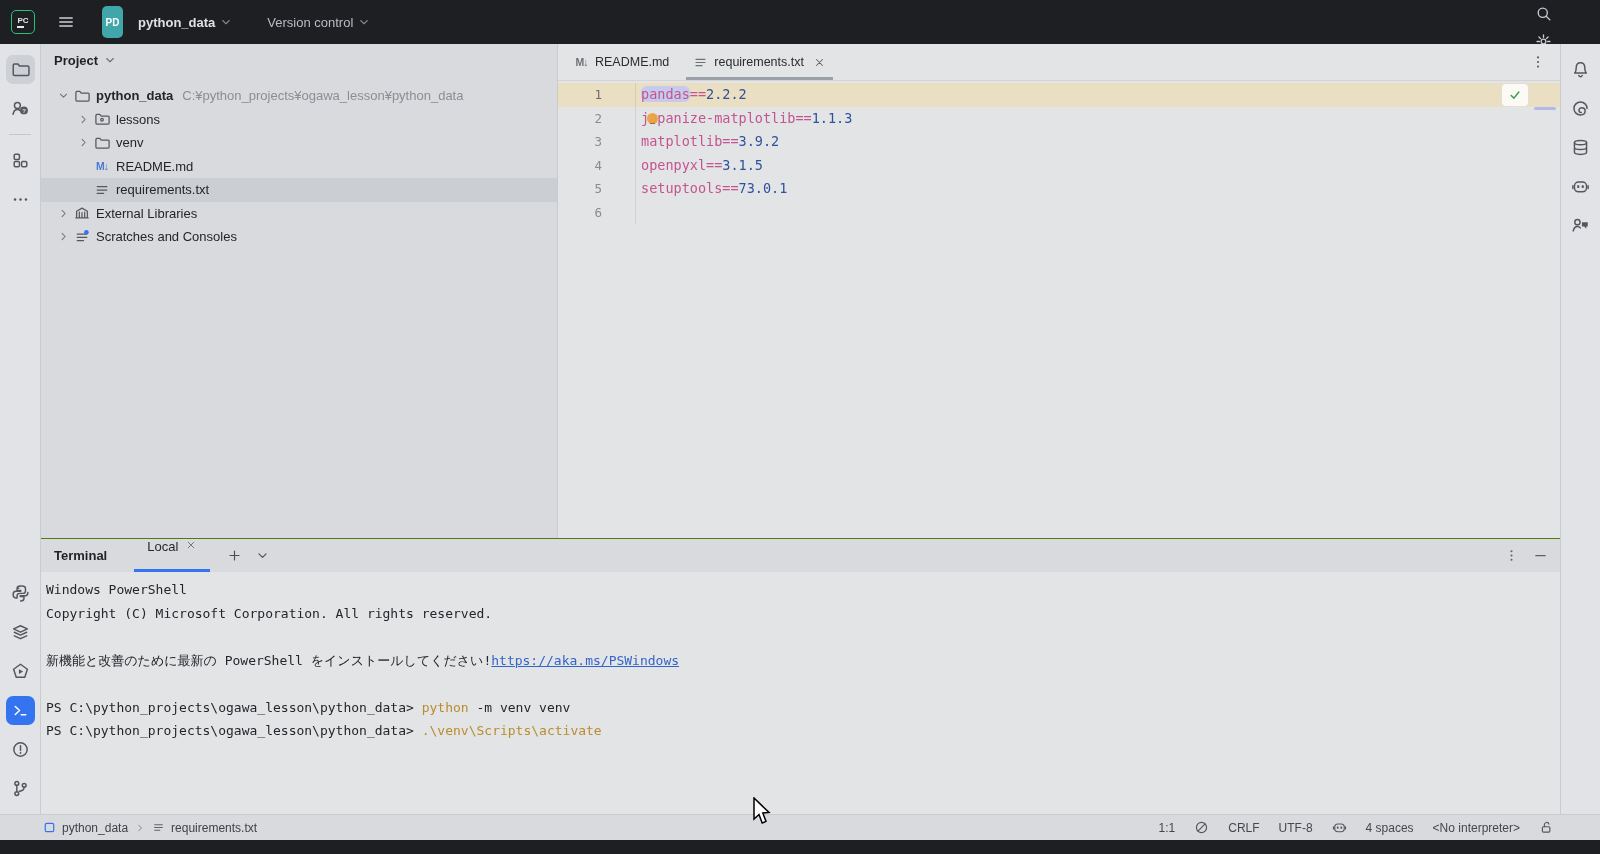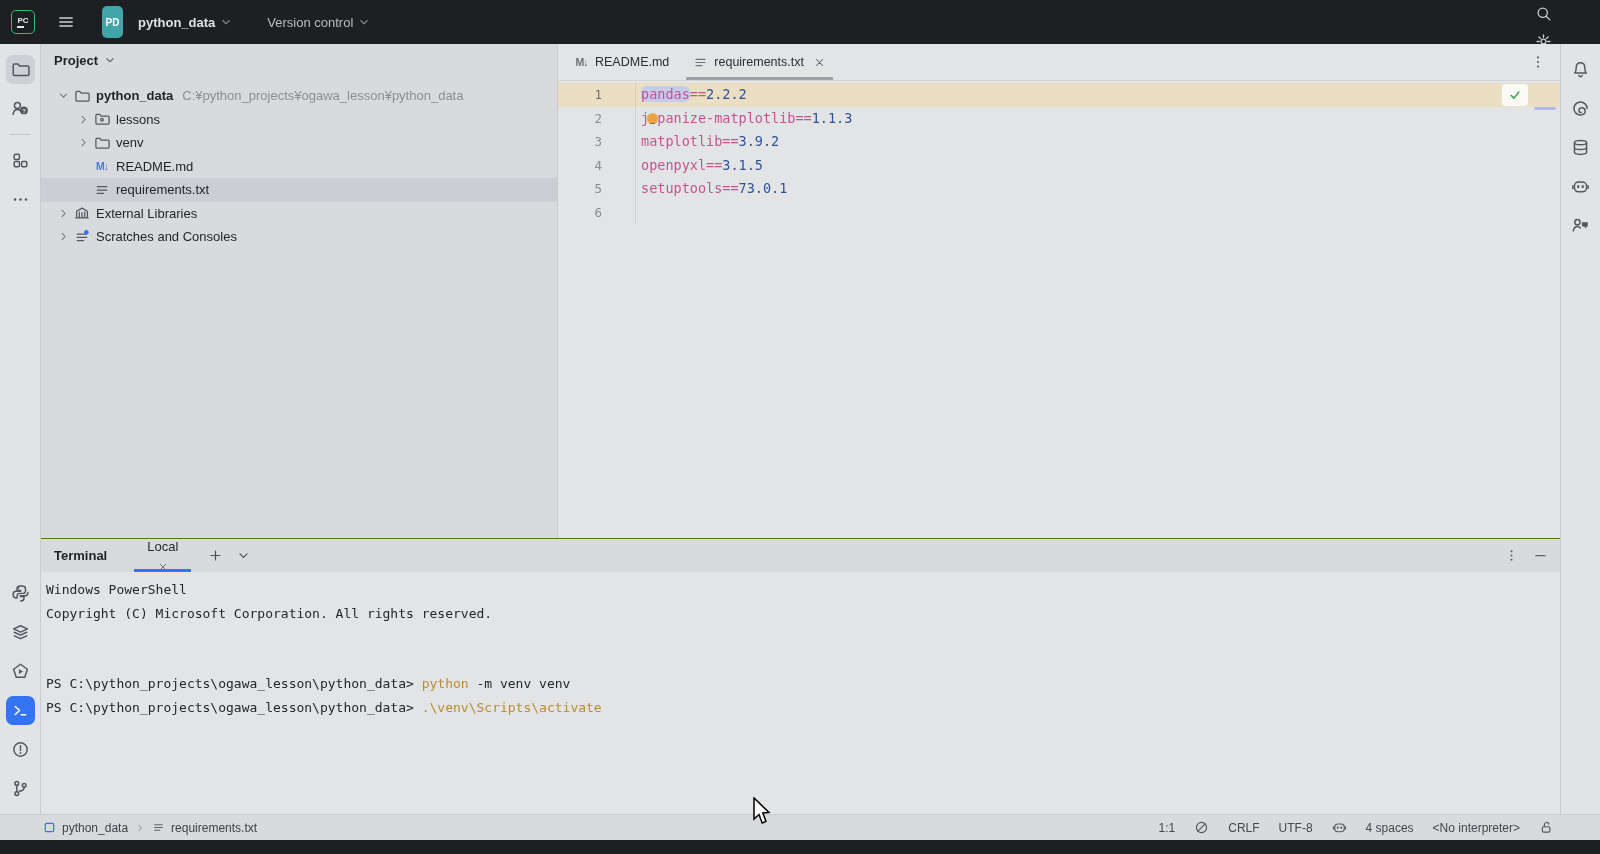--- a/index.html
+++ b/index.html
@@ -84,21 +84,21 @@
   #check-widget{position:absolute;left:944px;top:3px;width:26px;height:22px;background:#fbfaf5;border-radius:4px;
     box-shadow:0 0 0 1px #e3dfd2;display:flex;align-items:center;justify-content:center;color:var(--check-green,#3a9e4d);}
   #check-widget .ico{width:14px;height:14px;}
   #scroll-marker{position:absolute;left:976px;top:26px;width:22px;height:3px;border-radius:2px;background:#b3b9e6;}
 
   
   #terminal{position:absolute;left:41px;top:538px;width:1519px;height:276px;background:var(--editor-bg,#e3e4e6);
     border-top:1px solid #4d7c0f;box-sizing:border-box;}
   #term-header{position:relative;height:33px;background:var(--panel-bg,#d8dadd);display:flex;align-items:center;font-size:13px;}
   #term-title{font-weight:600;color:#1f2126;margin-left:13px;}
-  .t-tab{position:relative;height:100%;display:flex;align-items:center;gap:7px;padding:0 13px;margin-left:27px;color:#26282d;flex-direction:column;}
+  .t-tab{position:relative;height:100%;display:flex;gap:7px;padding:0 13px;margin-left:27px;color:#26282d;}
   .t-tab::after{content:'';position:absolute;left:0;right:0;bottom:0;height:3px;background:var(--accent-blue,#3574f0);}
   .t-tab .tab-close{width:12px;height:12px;color:#6f7277;}
   .th-btn{display:flex;align-items:center;justify-content:center;width:24px;height:24px;color:#4b4e54;margin-left:4px;}
   .th-btn .ico{width:15px;height:15px;}
   #term-right{margin-left:auto;display:flex;align-items:center;margin-right:12px;color:#5f6267;gap:14px;}
   #term-right .ico{width:15px;height:15px;}
   #term-body{padding:6px 0 0 5px;font-family:"DejaVu Sans Mono",monospace;font-size:13px;line-height:23.5px;color:#24262b;}
   .t-line{white-space:pre;height:23.5px;}
   .tk-cmd{color:var(--terminal-command-gold,#b98c2f);}
   .tk-ok{color:var(--terminal-venv-green,#2f9e44);}
@@ -595,20 +595,21 @@
             <svg viewBox="0 0 16 16" fill="none" stroke="currentColor" stroke-width="1.25" stroke-linecap="round" stroke-linejoin="round">
               <path d="M3 8.2h10"></path>
             </svg>
           </span>
       </div>
     </div>
     <div id="term-body">
         <div class="t-line"><span class="">Windows PowerShell</span></div>
         <div class="t-line"><span class="">Copyright (C) Microsoft Corporation. All rights reserved.</span></div>
         <div class="t-line"></div>
+        <div class="t-line"><span class="">新機能と改善のために最新の PowerShell をインストールしてください!</span><span class="tk-link">https://aka.ms/PSWindows</span></div>
         <div class="t-line"></div>
         <div class="t-line"><span class="">PS C:\python_projects\ogawa_lesson\python_data&gt; </span><span class="tk-cmd">python</span><span class=""> -m venv venv</span></div>
         <div class="t-line"><span class="">PS C:\python_projects\ogawa_lesson\python_data&gt; </span><span class="tk-cmd">.\venv\Scripts\activate</span></div>
       </div>
   </section>
 
   <footer id="statusbar">
     <div id="sb-breadcrumb">
         <span class="ico module">
           <svg viewBox="0 0 16 16" fill="none" stroke="currentColor" stroke-width="1.25" stroke-linecap="round" stroke-linejoin="round">

